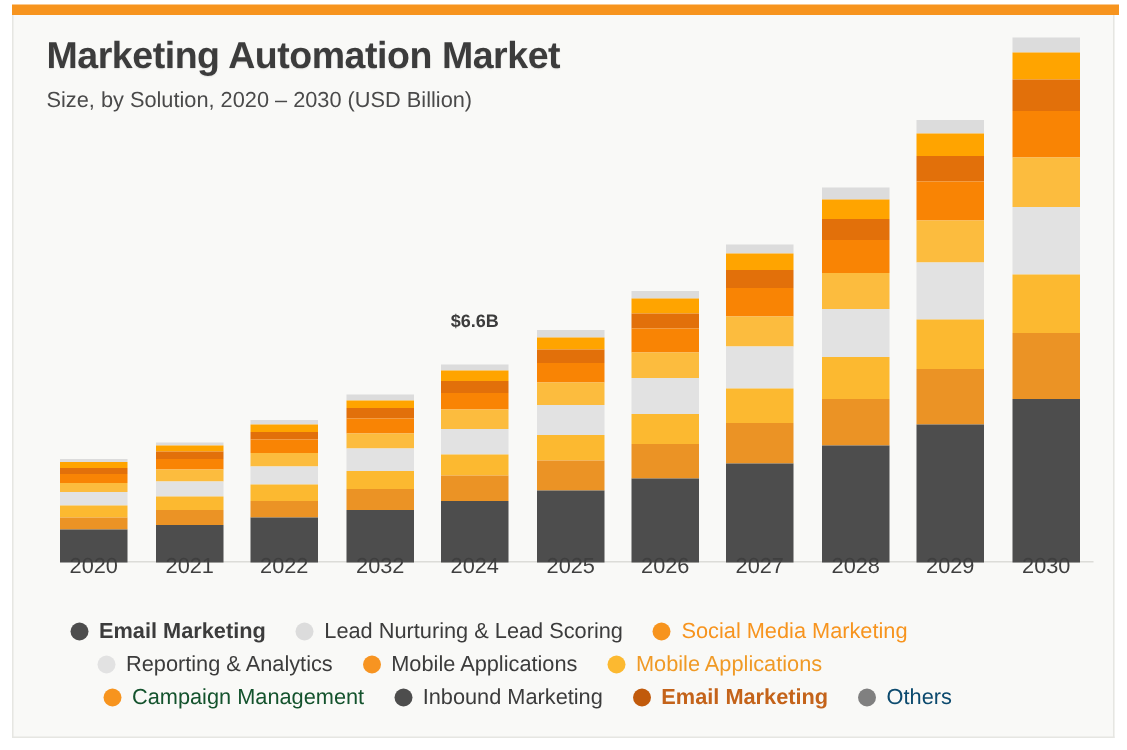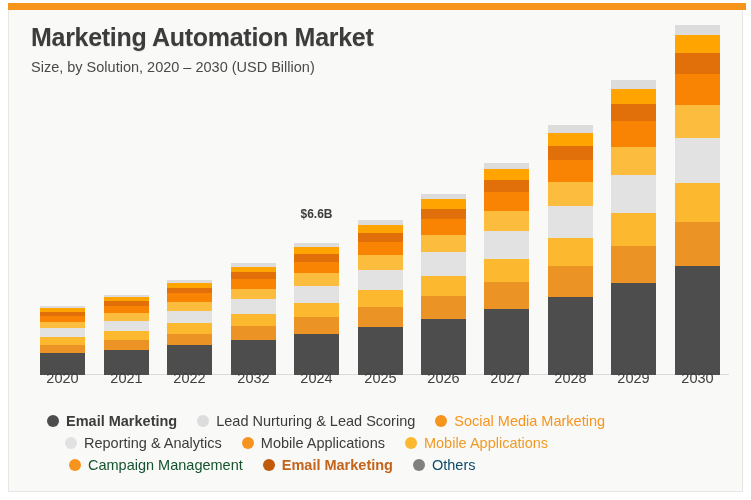--- a/index.html
+++ b/index.html
@@ -342,20 +342,24 @@
             <span class="legend-dot" style="background: rgb(252, 185, 48);"></span>
             <span class="legend-label" style="color: rgb(240, 154, 38);">Mobile Applications</span>
           </div>
         </div>
         <div class="legend-row r3">
           <div class="legend-item">
             <span class="legend-dot" style="background: rgb(247, 148, 30);"></span>
             <span class="legend-label" style="color: #14532d;">Campaign Management</span>
           </div>
           <div class="legend-item">
+            <span class="legend-dot" style="background: rgb(77, 77, 77);"></span>
+            <span class="legend-label" style="color: rgb(60, 60, 60);">Inbound Marketing</span>
+          </div>
+          <div class="legend-item">
             <span class="legend-dot" style="background: rgb(193, 90, 11);"></span>
             <span class="legend-label bold" style="color: rgb(196, 99, 26);">Email Marketing</span>
           </div>
           <div class="legend-item">
             <span class="legend-dot" style="background: rgb(128, 128, 128);"></span>
             <span class="legend-label" style="color: #0c4a6e;">Others</span>
           </div>
         </div>
       </div>
 

